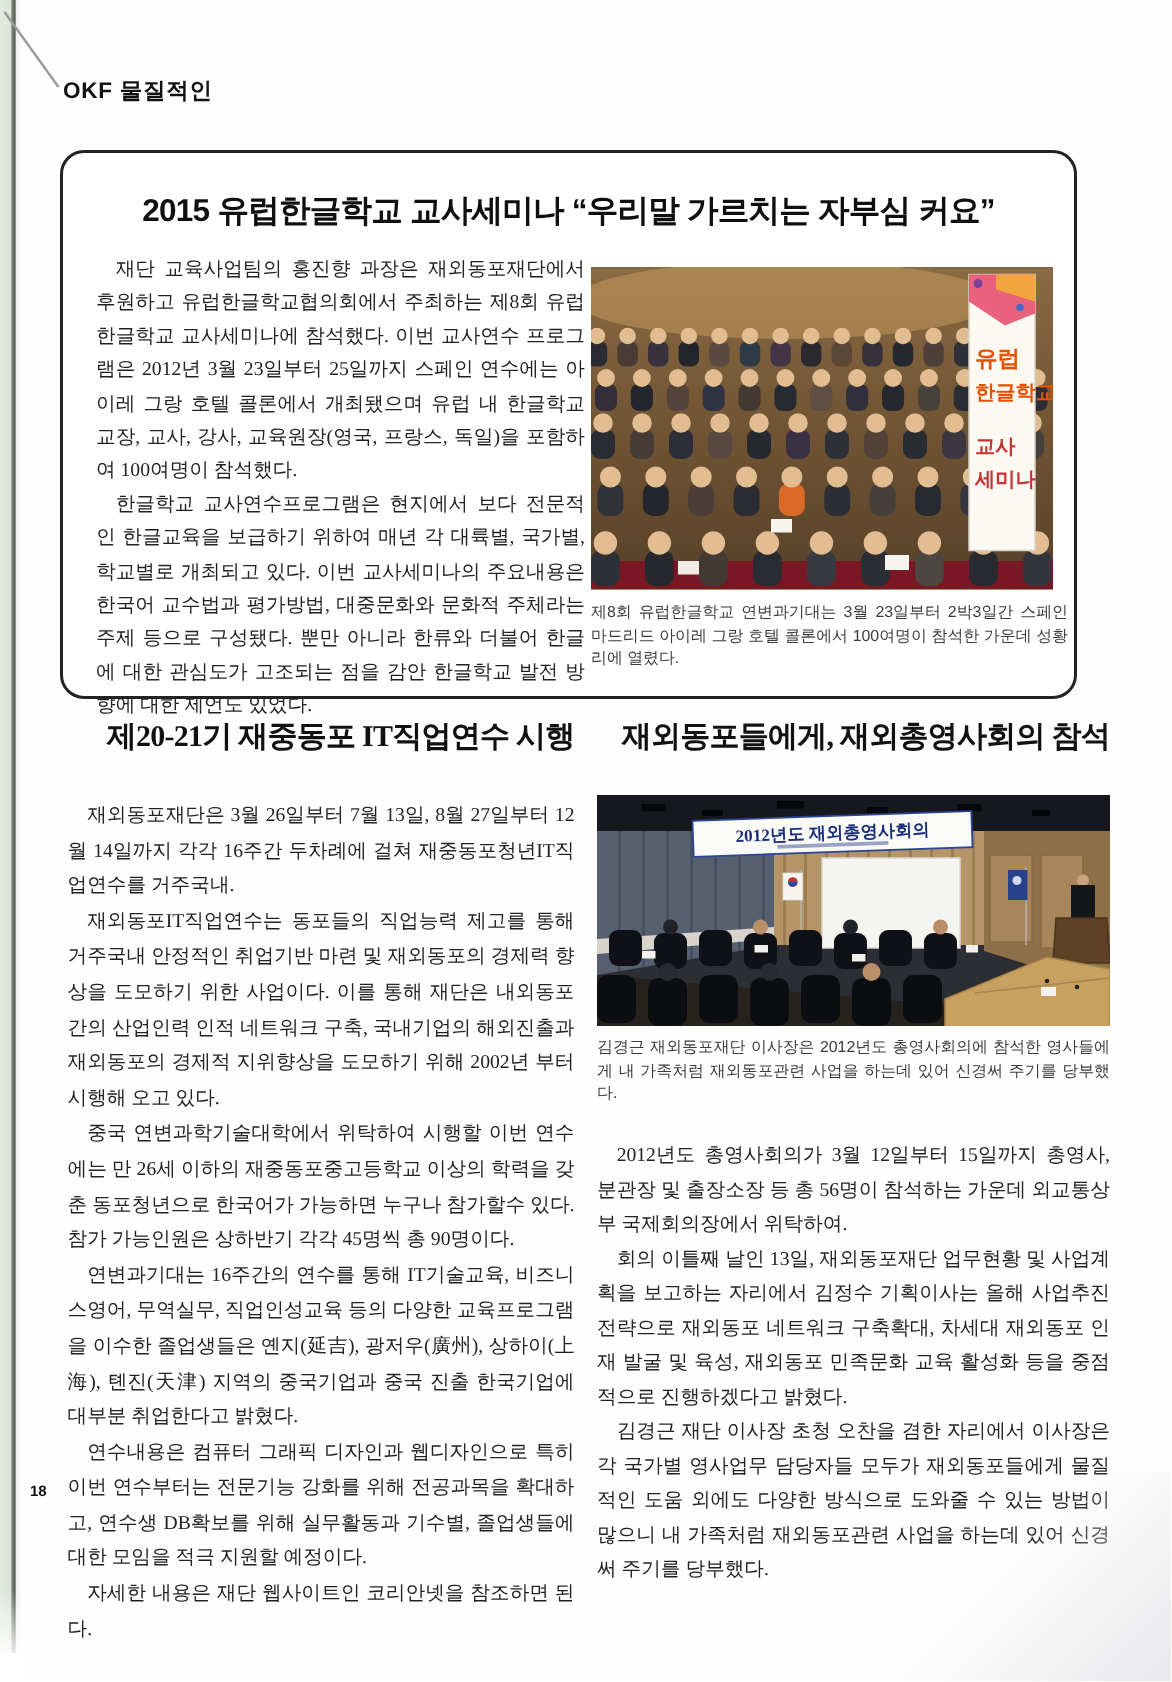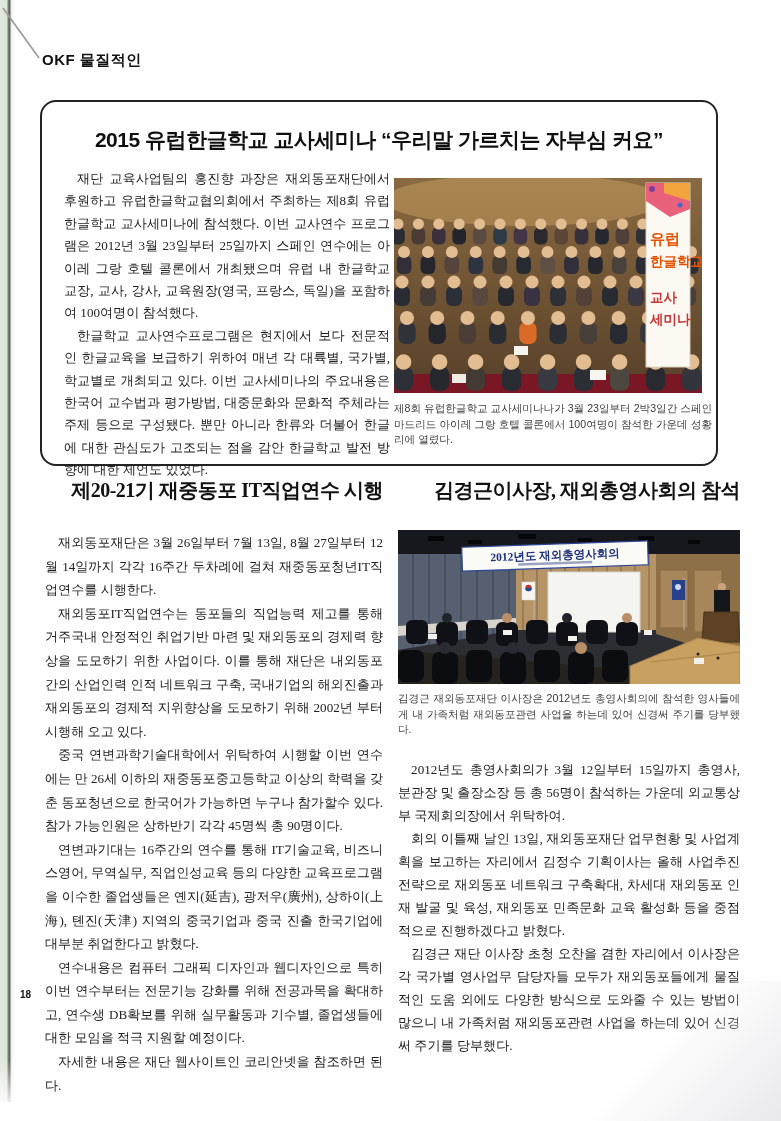--- a/index.html
+++ b/index.html
@@ -153,37 +153,37 @@
           <path d="M270,5 h26 v18 l-26,-8 z" fill="#f2a43f"></path>
           <circle cx="258" cy="11" r="3" fill="#7e3f9e"></circle>
           <circle cx="286" cy="27" r="2.5" fill="#4a67c8"></circle>
           <text x="256" y="66" font-size="15" font-weight="bold" font-family="Liberation Sans, sans-serif" fill="#e65100">유럽</text>
           <text x="256" y="88" font-size="13.5" font-weight="bold" font-family="Liberation Sans, sans-serif" fill="#e65100">한글학교</text>
           <text x="256" y="124" font-size="13.5" font-weight="bold" font-family="Liberation Sans, sans-serif" fill="#c63636">교사</text>
           <text x="256" y="146" font-size="13.5" font-weight="bold" font-family="Liberation Sans, sans-serif" fill="#c63636">세미나</text>
         </g>
       </svg>
     </div>
-    <div class="fcaption">제8회 유럽한글학교 교사세미나나가 3월 23일부터 2박3일간 스페인 마드리드 아이레 그랑 호텔 콜론에서 100여명이 참석한 가운데 성황리에 열렸다.</div>
+    <div class="fcaption">제8회 유럽한글학교 연변과기대는 3월 23일부터 2박3일간 스페인 마드리드 아이레 그랑 호텔 콜론에서 100여명이 참석한 가운데 성황리에 열렸다.</div>
   </div>
 
   <div class="col-left">
     <h2 class="headline">제20-21기 재중동포 IT직업연수 시행</h2>
     <div class="body-text">
-      <p>재외동포재단은 3월 26일부터 7월 13일, 8월 27일부터 12월 14일까지 각각 16주간 두차례에 걸쳐 재중동포청년IT직업연수를 시행한다.</p>
+      <p>재외동포재단은 3월 26일부터 7월 13일, 8월 27일부터 12월 14일까지 각각 16주간 두차례에 걸쳐 재중동포청년IT직업연수를 거주국내.</p>
       <p>재외동포IT직업연수는 동포들의 직업능력 제고를 통해 거주국내 안정적인 취업기반 마련 및 재외동포의 경제력 향상을 도모하기 위한 사업이다. 이를 통해 재단은 내외동포간의 산업인력 인적 네트워크 구축, 국내기업의 해외진출과 재외동포의 경제적 지위향상을 도모하기 위해 2002년 부터 시행해 오고 있다.</p>
       <p>중국 연변과학기술대학에서 위탁하여 시행할 이번 연수에는 만 26세 이하의 재중동포중고등학교 이상의 학력을 갖춘 동포청년으로 한국어가 가능하면 누구나 참가할수 있다. 참가 가능인원은 상하반기 각각 45명씩 총 90명이다.</p>
       <p>연변과기대는 16주간의 연수를 통해 IT기술교육, 비즈니스영어, 무역실무, 직업인성교육 등의 다양한 교육프로그램을 이수한 졸업생들은 옌지(延吉), 광저우(廣州), 상하이(上海), 톈진(天津) 지역의 중국기업과 중국 진출 한국기업에 대부분 취업한다고 밝혔다.</p>
       <p>연수내용은 컴퓨터 그래픽 디자인과 웹디자인으로 특히 이번 연수부터는 전문기능 강화를 위해 전공과목을 확대하고, 연수생 DB확보를 위해 실무활동과 기수별, 졸업생들에 대한 모임을 적극 지원할 예정이다.</p>
       <p>자세한 내용은 재단 웹사이트인 코리안넷을 참조하면 된다.</p>
     </div>
   </div>
 
   <div class="col-right">
-    <h2 class="headline">김경근이사장, 재외총영사회의 참석</h2>
+    <h2 class="headline">재외동포들에게, 재외총영사회의 참석</h2>
 
     <div class="cphoto">
       <svg width="342" height="155" viewBox="0 0 342 155">
         <defs>
           <pattern id="woodp" width="14" height="10" patternUnits="userSpaceOnUse">
             <rect width="14" height="10" fill="#b59468"></rect>
               <rect x="12" width="2" height="10" fill="#9c7c52"></rect>
           </pattern>
           <pattern id="grayp" width="16" height="10" patternUnits="userSpaceOnUse">
             <rect width="16" height="10" fill="#566070"></rect>

